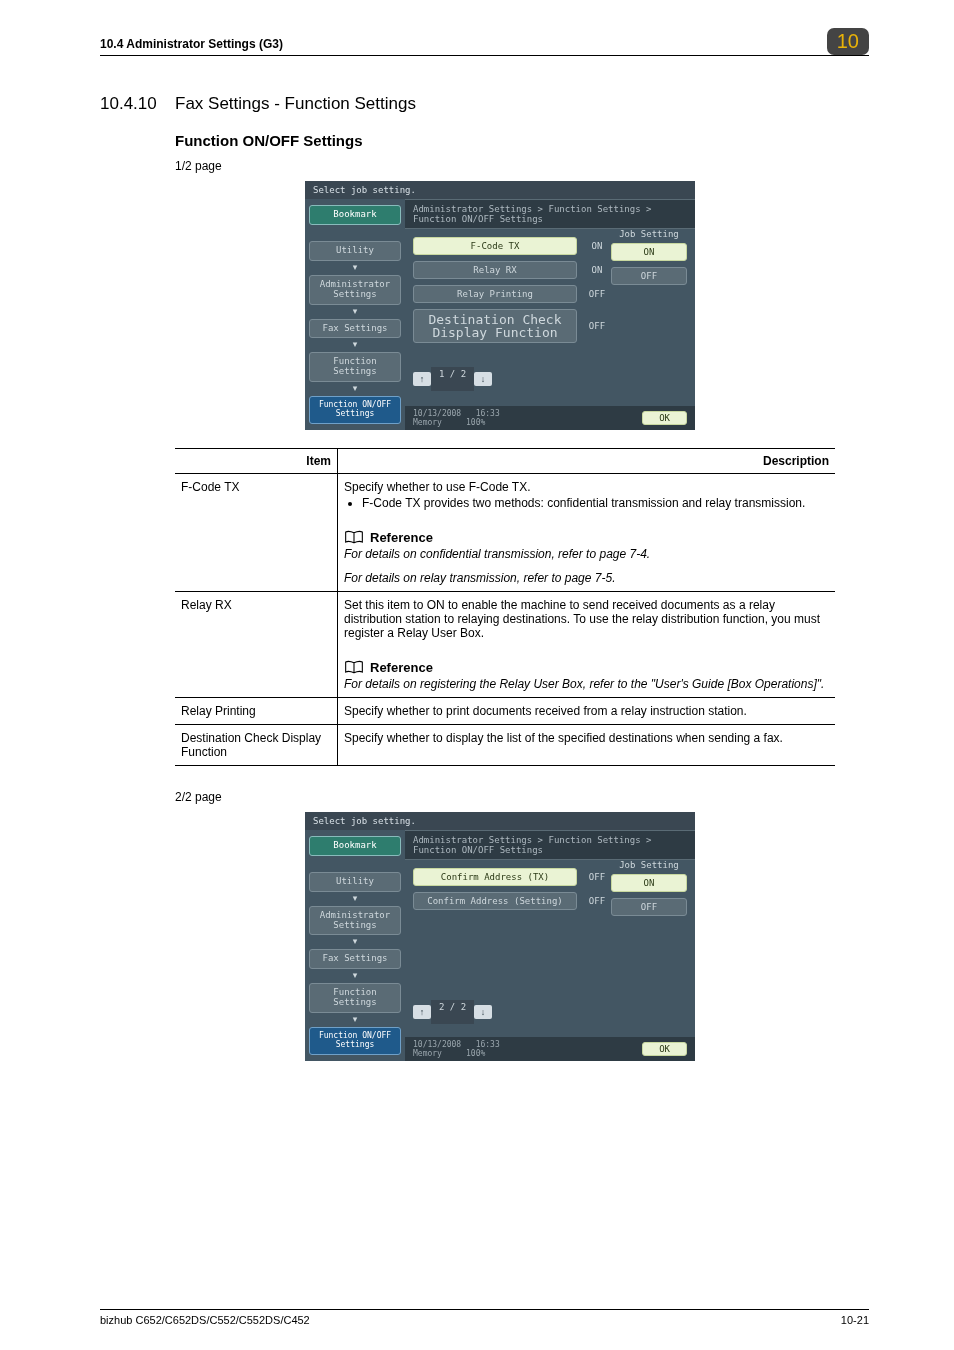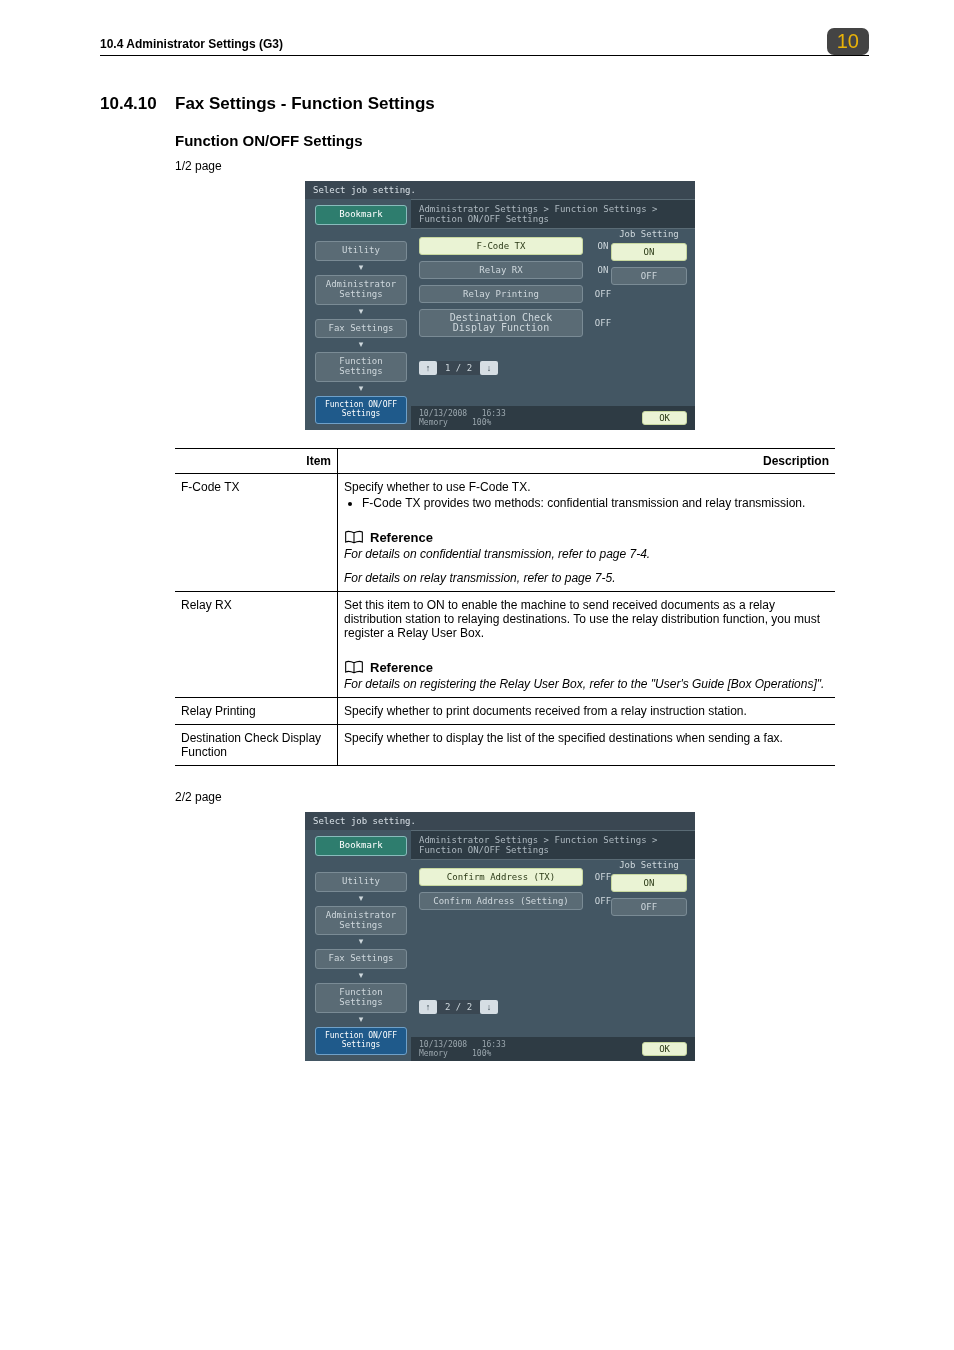--- a/index.html
+++ b/index.html
@@ -1,46 +1,46 @@
 <!DOCTYPE html>
 <html><head>
 <meta charset="utf-8">
 <style>
   html,body{margin:0;padding:0;background:#fff;font-family:Arial,Helvetica,sans-serif;color:#000;}
   .page{width:954px;min-height:1350px;padding:0 85px 0 100px;box-sizing:border-box;position:relative;}
   .hdr{border-bottom:1px solid #000;padding-top:28px;display:flex;align-items:flex-end;justify-content:space-between;}
   .hdr-left{font-size:12px;font-weight:bold;padding-bottom:4px;}
   .hdr-chip{background:#444;color:#eab308;font-size:20px;font-weight:normal;padding:2px 10px;border-radius:7px;}
-  .h1{font-size:17px;font-weight:bold;margin:38px 0 18px 0;}
+  .h1{font-size:17px;font-weight:normal;margin:38px 0 18px 0;}
   .sec-num{display:inline-block;width:75px;}
   .h2{font-size:15px;font-weight:bold;margin:8px 0 10px 75px;}
   .note{font-size:12px;margin:0 0 8px 75px;}
   .shot{margin:6px 0 18px 205px;width:390px;}
   .shot .topbar{background:#3a4752;color:#d8e0e6;font-size:9px;padding:4px 8px;font-family:monospace;}
   .shot .body{background:#435663;position:relative;padding:0;}
   .shot .crumbs{background:#2e3b44;color:#aeb9c0;font-size:9px;padding:4px 8px;font-family:monospace;border-top:1px solid #5a6b75;border-bottom:1px solid #5a6b75;}
   .shot .inner{display:flex;}
-  .navcol{width:92px;padding:6px 4px 4px 4px;margin-left:6px;}
+  .navcol{width:92px;padding:6px 4px 4px 4px;}
   .navbtn{background:#2e7d6e;color:#fff;font-size:9px;border:1px solid #8bb;text-align:center;padding:4px 2px;border-radius:3px;margin-bottom:2px;font-family:monospace;line-height:1.1;}
   .navbtn.gray{background:#5a6b75;color:#cfd8dd;border-color:#7a8b95;}
   .navbtn.sel{background:#1f5a8b;border-color:#6fa0c8;}
   .navarrow{text-align:center;color:#cfd8dd;font-size:9px;line-height:8px;margin-bottom:4px;}
   .main{flex:1;padding:8px 8px 4px 8px;position:relative;}
   .row{display:flex;align-items:center;margin-bottom:6px;}
   .pill{font-family:monospace;font-size:9px;color:#cfd8dd;background:#5a6b75;border:1px solid #7a8b95;border-radius:3px;padding:3px 6px;width:150px;text-align:center;}
   .pill.sel{background:#eaf3d4;color:#2b3a17;border-color:#c8d8a0;}
   .val{font-family:monospace;font-size:9px;color:#cfd8dd;width:40px;text-align:center;}
   .right{position:absolute;right:8px;top:0;width:76px;}
   .rlabel{font-family:monospace;font-size:9px;color:#cfd8dd;text-align:center;margin-bottom:4px;}
   .rbtn{font-family:monospace;font-size:9px;text-align:center;border-radius:3px;padding:3px 0;margin-bottom:6px;}
   .rbtn.on{background:#eaf3d4;color:#2b3a17;border:1px solid #c8d8a0;}
   .rbtn.off{background:#5a6b75;color:#cfd8dd;border:1px solid #7a8b95;}
   .pager{display:flex;align-items:center;margin-top:24px;}
   .pgbtn{background:#d6dee4;color:#2b3a44;font-size:9px;width:18px;height:14px;text-align:center;border-radius:2px;line-height:14px;}
-  .pgnum{background:#3a4752;color:#cfd8dd;font-family:monospace;font-size:9px;padding:0 8px;height:14px;line-height:14px;}
+  .pgnum{background:#3a4752;color:#cfd8dd;font-family:monospace;font-size:9px;padding:0 8px;height:24px;line-height:14px;}
   .footer{background:#2e3b44;color:#9aa6ad;font-family:monospace;font-size:8px;padding:3px 8px;display:flex;justify-content:space-between;align-items:center;}
   .okbtn{background:#eaf3d4;color:#2b3a17;border:1px solid #c8d8a0;border-radius:3px;font-size:9px;padding:1px 16px;font-family:monospace;}
   table.desc{border-collapse:collapse;width:660px;margin-left:75px;font-size:12px;}
   table.desc th{text-align:right;border-top:1.5px solid #000;border-bottom:1px solid #000;padding:5px 6px;font-weight:bold;}
   table.desc td{border-bottom:1px solid #000;padding:6px 6px;vertical-align:top;}
   table.desc td:first-child,table.desc th:first-child{width:150px;border-right:1px solid #000;}
   .refline{display:flex;align-items:center;gap:6px;margin-top:20px;}
   .refline b{font-size:13px;}
   .refbody{font-style:italic;font-size:12px;margin-top:2px;}
   .book-icon{width:20px;height:14px;}
@@ -97,21 +97,21 @@
               </div>
             <div class="row">
                 <div class="pill">Relay RX</div>
                 <div class="val">ON</div>
               </div>
             <div class="row">
                 <div class="pill">Relay Printing</div>
                 <div class="val">OFF</div>
               </div>
             <div class="row">
-                <div class="pill" style="white-space:pre-line;font-size:10px;line-height:1">Destination Check
+                <div class="pill" style="white-space:pre-line;font-size:13px;line-height:1">Destination Check
 Display Function</div>
                 <div class="val">OFF</div>
               </div>
             <div class="pager">
               <div class="pgbtn">↑</div>
               <div class="pgnum"><span>1</span> / <span>2</span></div>
               <div class="pgbtn">↓</div>
             </div>
           </div>
           <div class="footer">
@@ -217,14 +217,18 @@
           </div>
           <div class="footer">
             <div><span>10/13/2008</span>&nbsp;&nbsp;&nbsp;<span>16:33</span><br><span>Memory</span>&nbsp;&nbsp;&nbsp;&nbsp;&nbsp;<span>100%</span></div>
             <div class="okbtn">OK</div>
           </div>
         </div>
       </div>
     </div>
   </div>
 
+  <div class="ftr">
+    <span>bizhub C652/C652DS/C552/C552DS/C452</span>
+    <span>10-21</span>
+  </div>
 
 </div>
 
 </body></html>

